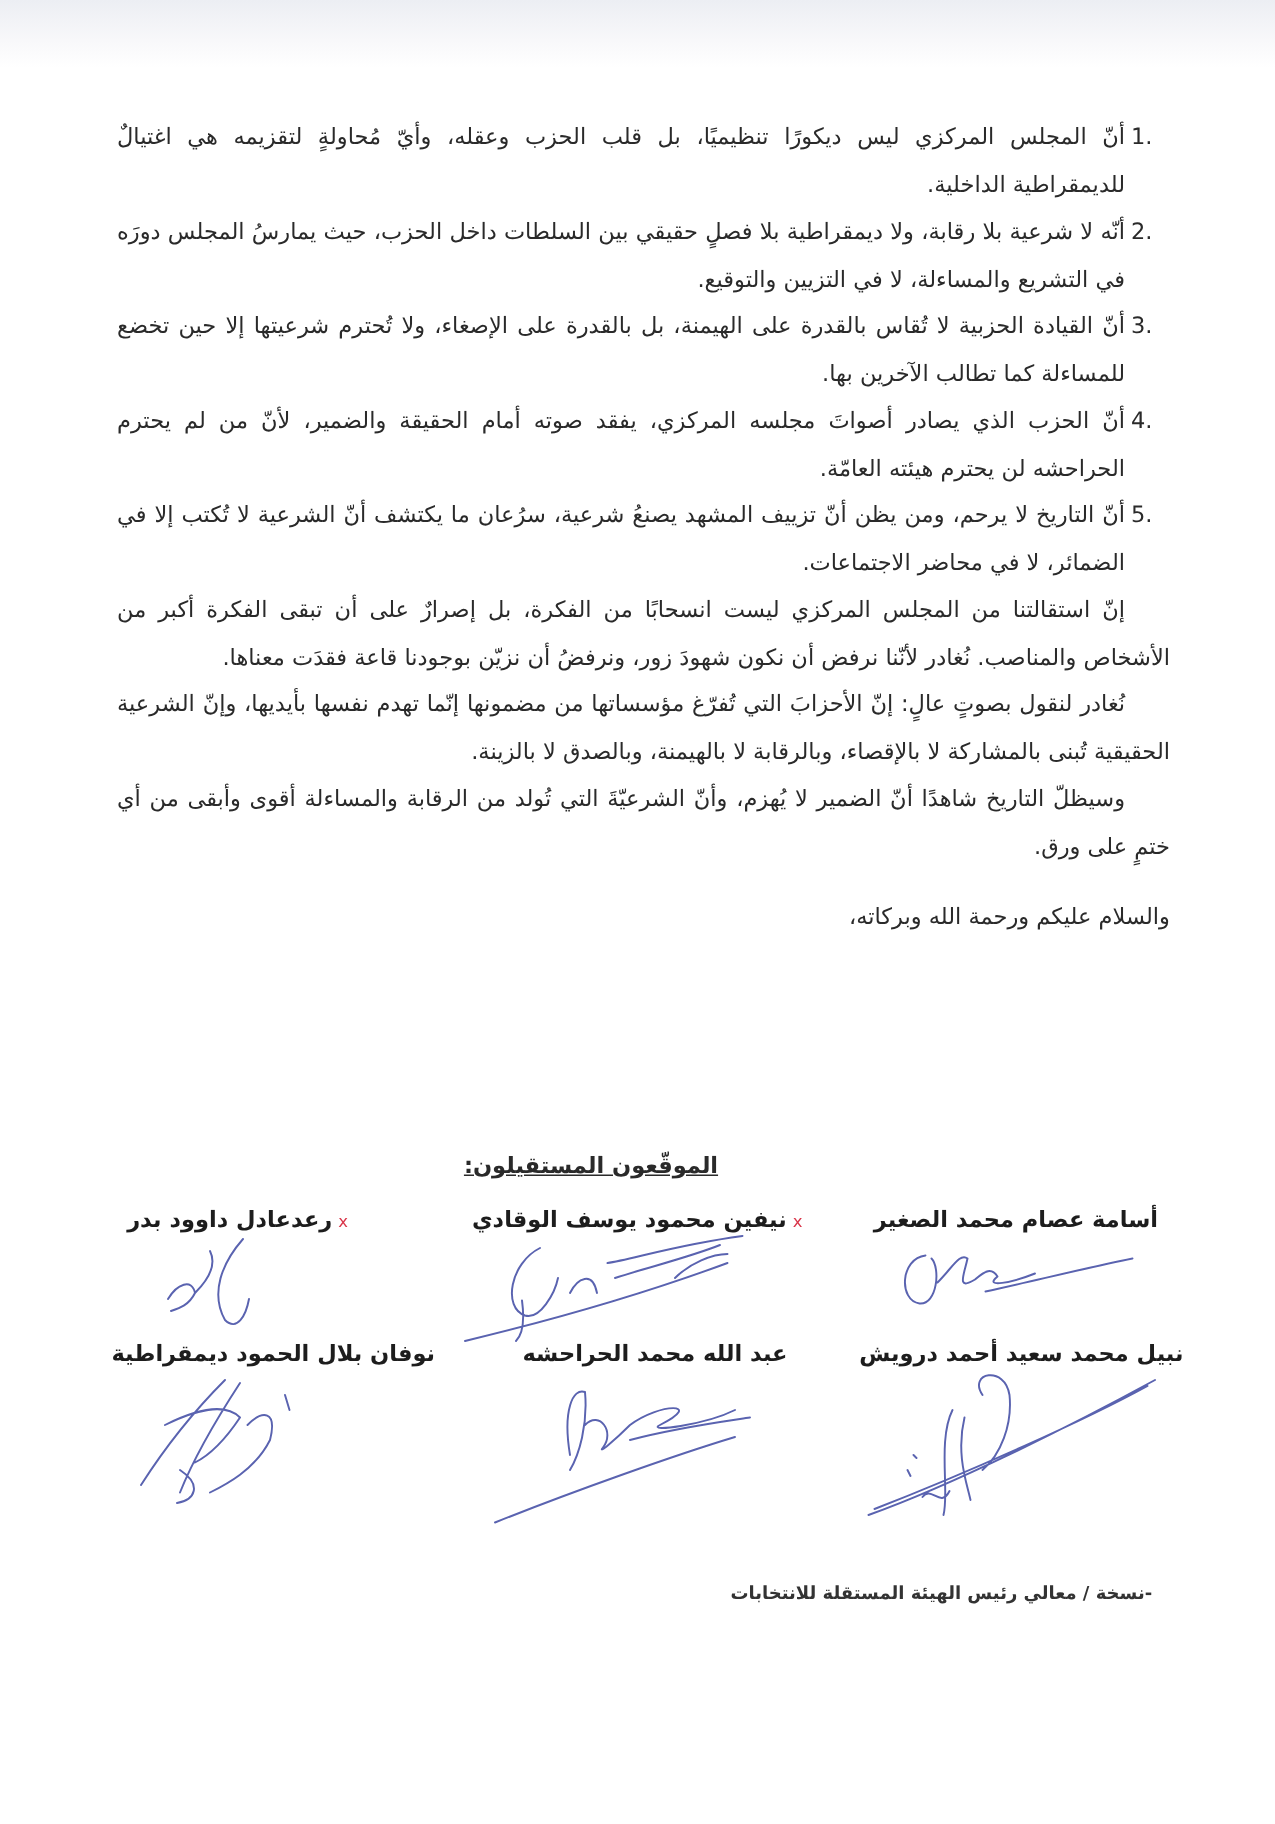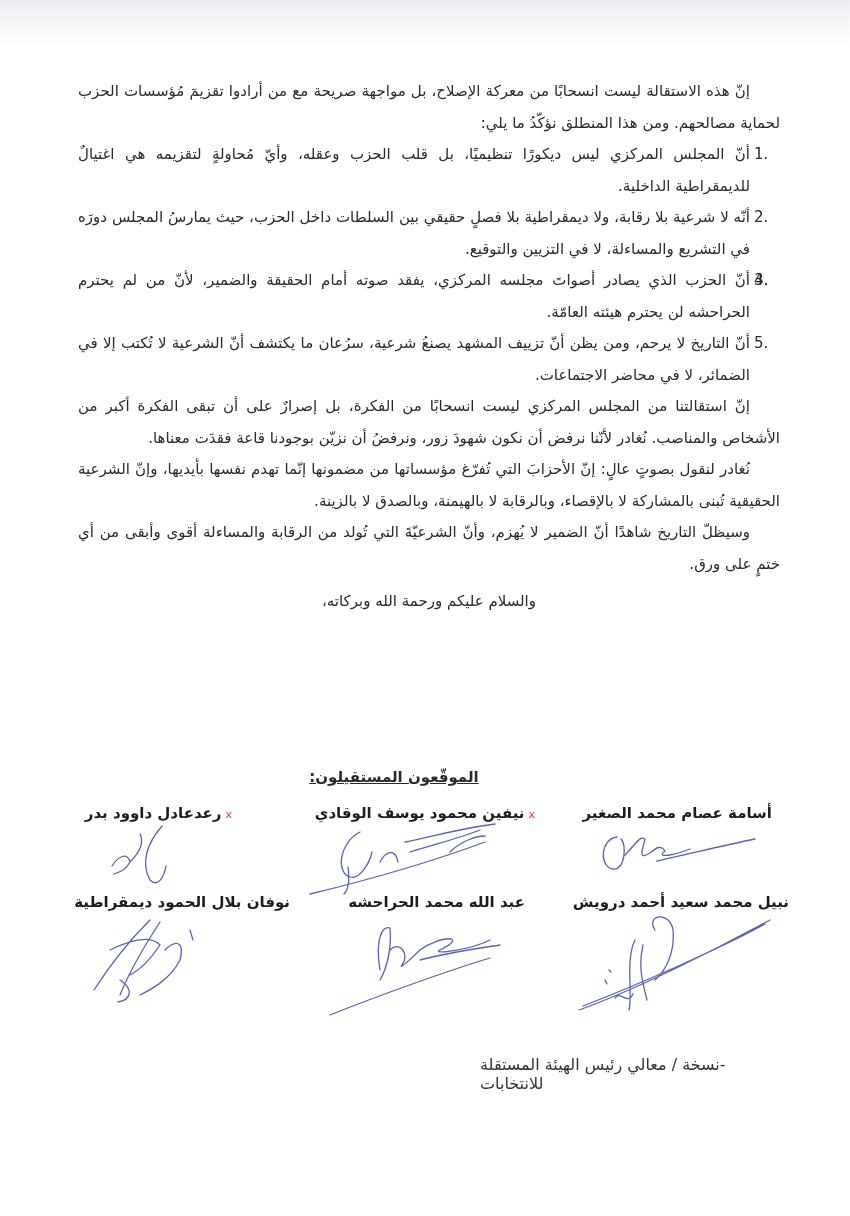--- a/index.html
+++ b/index.html
@@ -8,41 +8,40 @@
     font-family: "DejaVu Sans", sans-serif; color: #2a2a2a;
   }
   .topshade { position: absolute; left: 0; top: 0; width: 850px; height: 45px;
     background: linear-gradient(#eceef3, #f8f8fa 60%, #ffffff); }
   .page { position: absolute; left: 78px; top: 76px; width: 702px; direction: rtl; text-align: justify; }
   .p { font-size: 15px; line-height: 31.5px; margin: 0; text-indent: 30px; }
   .p.last { text-align-last: right; }
   ol { margin: 0; padding: 0 30px 0 0; list-style: none; }
   ol li { font-size: 15px; line-height: 31.5px; position: relative; }
   ol li .num { position: absolute; right: -30px; top: 0; direction: ltr; width: 26px; text-align: left; }
-  .closing { text-align: center; font-size: 15px; line-height: 31px; margin-top: 6px; text-indent: 0; }
+  .closing { text-align: right; font-size: 15px; line-height: 31px; margin-top: 16px; text-indent: 0; }
   .sigs-title { position: absolute; left: 0; top: 768px; width: 788px; text-align: center;
     font-size: 15px; font-weight: bold; text-decoration: underline; direction: rtl; }
   .name { position: absolute; font-size: 15px; font-weight: bold; direction: rtl; white-space: nowrap; color: #1d1d1d; text-align: right; }
   .xmark { color: #d9364a; font-size: 11px; font-weight: normal; margin-left: 4px; }
   svg.sig { position: absolute; }
   svg.sig path { fill: none; stroke: #5a63b0; stroke-width: 1.3; stroke-linecap: round; stroke-linejoin: round; }
-  .footer { position: absolute; left: 480px; top: 1055px; width: 295px; text-align: left; direction: rtl;
-    font-size: 16px; font-weight: normal; color: #333; }
+  .footer { position: absolute; left: 480px; top: 1055px; width: 295px; text-align: center; direction: rtl;
+    font-size: 12px; font-weight: bold; color: #333; }
 </style>
 </head>
 <body>
 
 <div class="topshade"></div>
 
 <div class="page">
-  <p class="p last">إنّ هذه الاستقالة ليست انسحابًا من معركة الإصلاح، بل مواجهة صريحة مع من أرادوا تقزيمَ مُؤسسات الحزب لحماية مصالحهم. ومن هذا المنطلق نؤكّدُ ما يلي:</p>
   <ol>
     <li class="last"><span class="num">1.</span><span>أنّ المجلس المركزي ليس ديكورًا تنظيميًا، بل قلب الحزب وعقله، وأيّ مُحاولةٍ لتقزيمه هي اغتيالٌ للديمقراطية الداخلية.</span></li>
     <li><span class="num">2.</span><span>أنّه لا شرعية بلا رقابة، ولا ديمقراطية بلا فصلٍ حقيقي بين السلطات داخل الحزب، حيث يمارسُ المجلس دورَه في التشريع والمساءلة، لا في التزيين والتوقيع.</span></li>
-    <li><span class="num">3.</span></li>
+    <li><span class="num">3.</span><span>أنّ القيادة الحزبية لا تُقاس بالقدرة على الهيمنة، بل بالقدرة على الإصغاء، ولا تُحترم شرعيتها إلا حين تخضع للمساءلة كما تطالب الآخرين بها.</span></li>
     <li><span class="num">4.</span><span>أنّ الحزب الذي يصادر أصواتَ مجلسه المركزي، يفقد صوته أمام الحقيقة والضمير، لأنّ من لم يحترم الحراحشه لن يحترم هيئته العامّة.</span></li>
     <li><span class="num">5.</span><span>أنّ التاريخ لا يرحم، ومن يظن أنّ تزييف المشهد يصنعُ شرعية، سرُعان ما يكتشف أنّ الشرعية لا تُكتب إلا في الضمائر، لا في محاضر الاجتماعات.</span></li>
   </ol>
   <p class="p last">إنّ استقالتنا من المجلس المركزي ليست انسحابًا من الفكرة، بل إصرارٌ على أن تبقى الفكرة أكبر من الأشخاص والمناصب. نُغادر لأنّنا نرفض أن نكون شهودَ زور، ونرفضُ أن نزيّن بوجودنا قاعة فقدَت معناها.</p>
   <p class="p last">نُغادر لنقول بصوتٍ عالٍ: إنّ الأحزابَ التي تُفرّغ مؤسساتها من مضمونها إنّما تهدم نفسها بأيديها، وإنّ الشرعية الحقيقية تُبنى بالمشاركة لا بالإقصاء، وبالرقابة لا بالهيمنة، وبالصدق لا بالزينة.</p>
   <p class="p last">وسيظلّ التاريخ شاهدًا أنّ الضمير لا يُهزم، وأنّ الشرعيّةَ التي تُولد من الرقابة والمساءلة أقوى وأبقى من أي ختمٍ على ورق.</p>
   <p class="p closing">والسلام عليكم ورحمة الله وبركاته،</p>
 </div>
 
 <div class="sigs-title">الموقّعون المستقيلون:</div>

